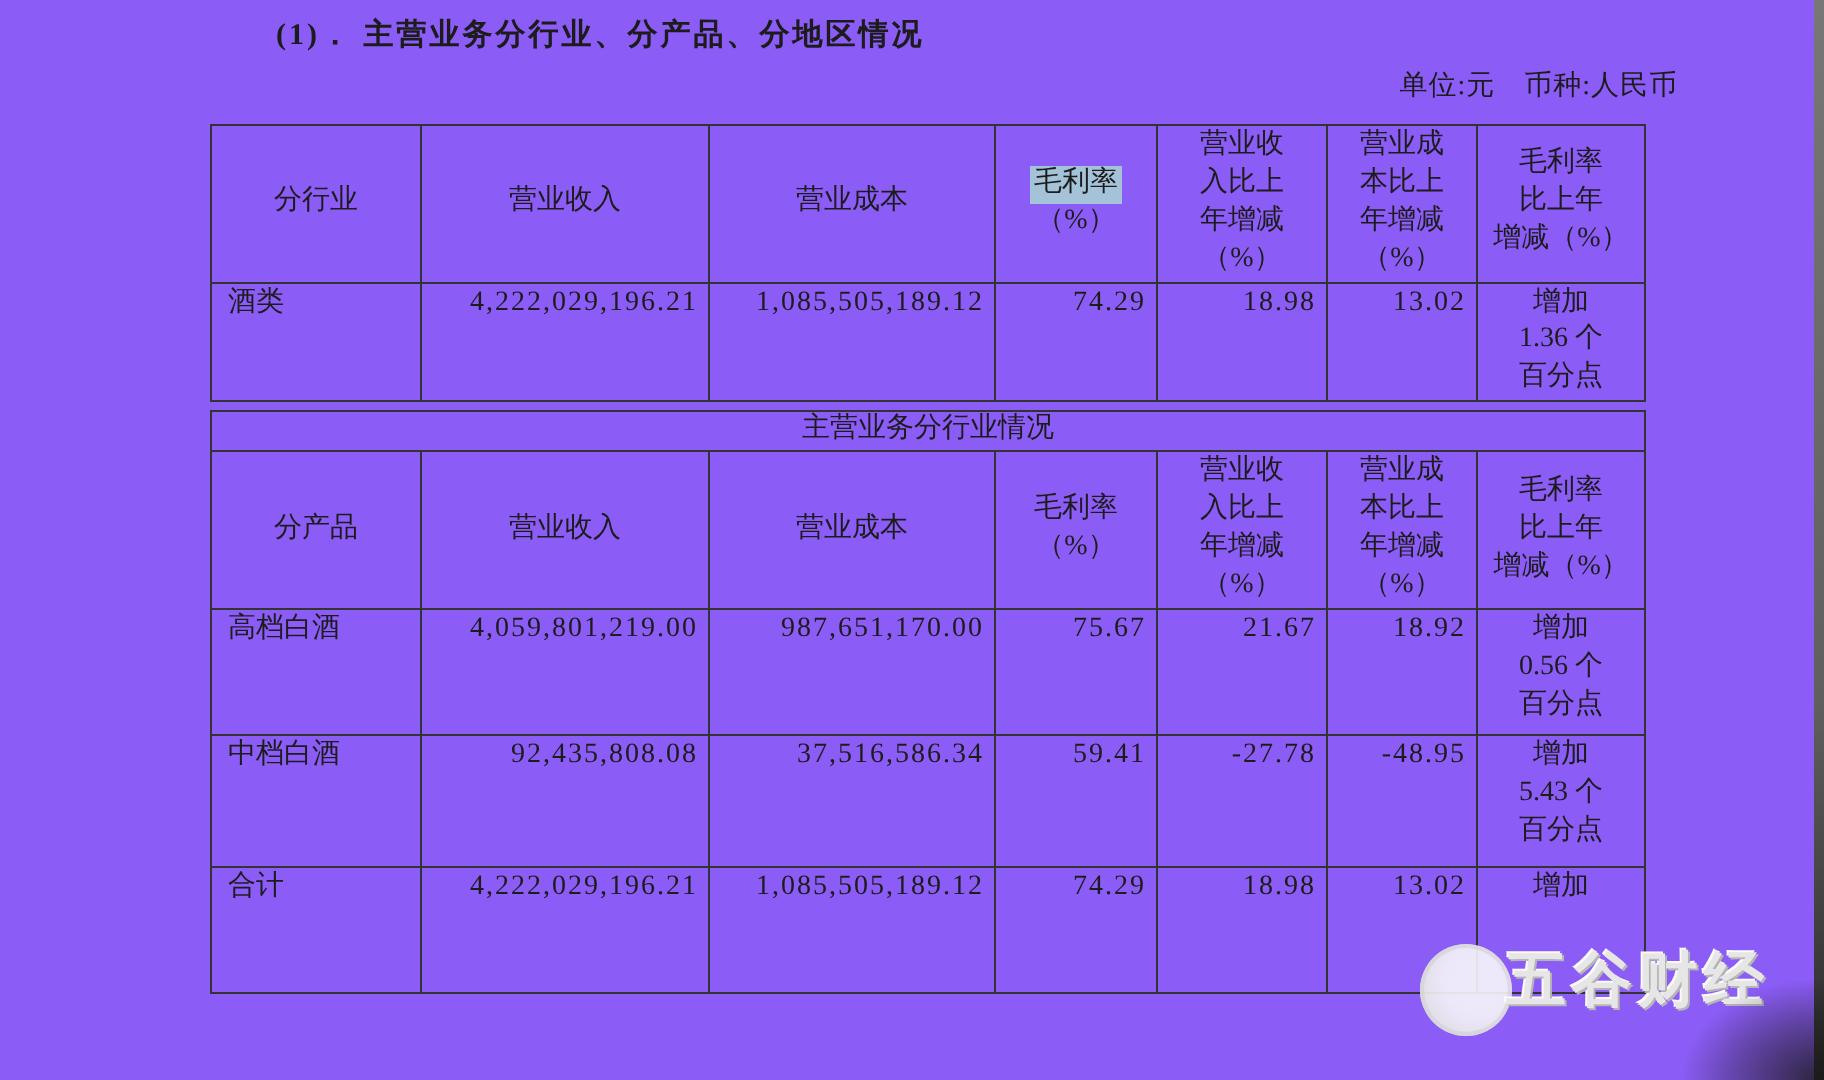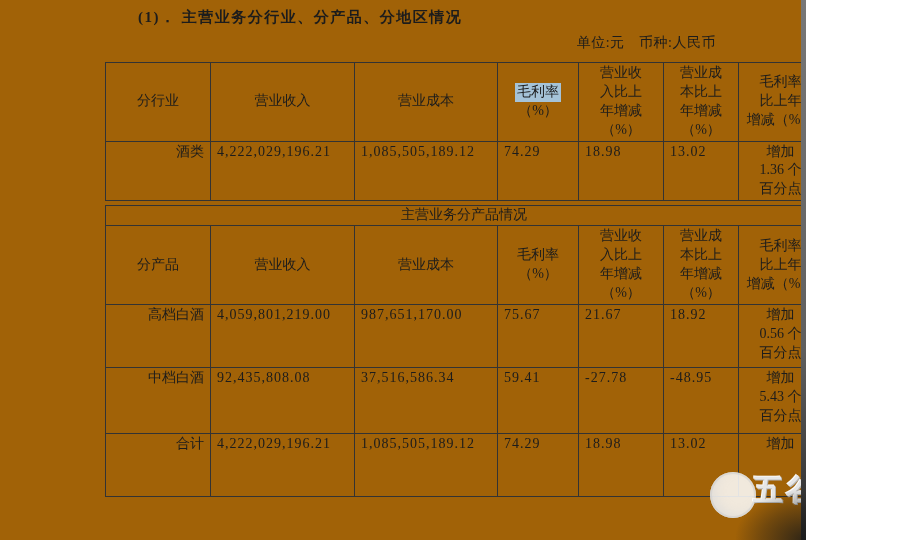--- a/index.html
+++ b/index.html
@@ -1,45 +1,45 @@
 <!DOCTYPE html>
 <html><head>
 <meta charset="utf-8">
 <style>
   html,body { margin:0; padding:0; background:#ffffff; }
   .page {
-    position:relative; width:806px; height:540px; background:#a16207;
+    position:relative; width:912px; height:540px; background:#8b5cf6;
     overflow:hidden; font-family:"Liberation Serif","DejaVu Serif",serif;
     color:#1c1c1c;
   }
   .heading {
     position:absolute; left:138px; top:8px;
     font-size:15px; font-weight:bold; letter-spacing:1.5px; white-space:pre;
   }
   .unit-note {
-    position:absolute; top:34px; right:90px;
+    position:absolute; top:34px; right:73px;
     font-size:14px; letter-spacing:0.5px; white-space:pre;
   }
   .tables { position:absolute; left:105px; top:62px; width:717px; }
   table.fin-table {
     border-collapse:collapse; table-layout:fixed; width:717px;
   }
   table.t2 { margin-top:4px; }
   .fin-table td {
     border:1px solid #333; font-size:14px; padding:1px 6px;
     line-height:1.35; overflow:hidden;
   }
   td.sec-title { text-align:center; height:19px; padding:0 2px; }
   .header-row td { text-align:center; vertical-align:middle; }
   .t1 .header-row td { height:72px; }
   .t2 .header-row td { height:76px; }
   td.pre { white-space:pre-line; }
   .data-row td { vertical-align:top; }
-  td.c-name { text-align:right; padding-left:8px; }
-  td.c-num { text-align:left; letter-spacing:1px; padding-right:5px; }
+  td.c-name { text-align:left; padding-left:8px; }
+  td.c-num { text-align:right; letter-spacing:1px; padding-right:5px; }
   td.c-chg { text-align:center; white-space:pre-line; padding-left:6px; }
   tr.rh58 td { height:56px; }
   tr.rh61 td { height:60px;margin-top:18px; }
   tr.rh64 td { height:63px; }
   tr.rh56 td { height:55px; }
   tr.rh60 td { height:60px; }
   .hl { display:inline-block; padding:0 2px; background:#a5c3d8; }
   .unit-line { display:block; }
   .wm-text {
     position:absolute; left:753px; top:470px;
@@ -124,21 +124,21 @@
         <col style="width:105px">
           <col style="width:144px">
           <col style="width:143px">
         <col style="width:81px">
           <col style="width:85px">
           <col style="width:75px">
           <col style="width:84px">
       </colgroup>
       <tbody>
           <tr>
-        <td colspan="7" class="sec-title">主营业务分产品情况</td>
+        <td colspan="7" class="sec-title">主营业务分行业情况</td>
       </tr>
       <tr class="header-row">
         <td>分产品</td>
         <td>营业收入</td>
         <td>营业成本</td>
         <td>
           <span>毛利率</span>
           <span class="unit-line">（%）</span>
         </td>
         <td class="pre">营业收

